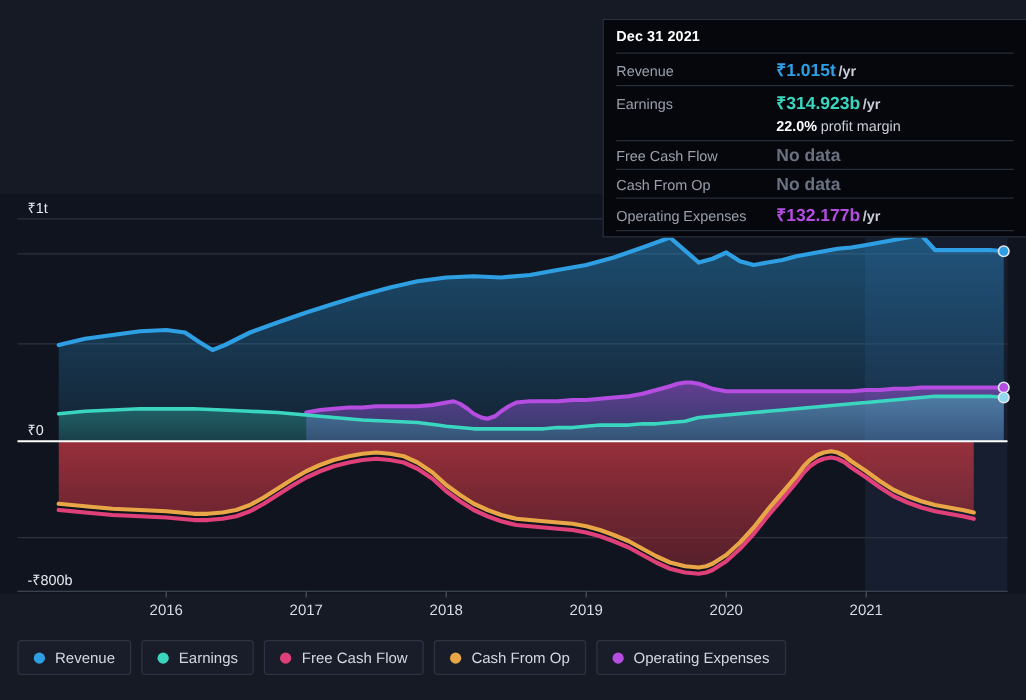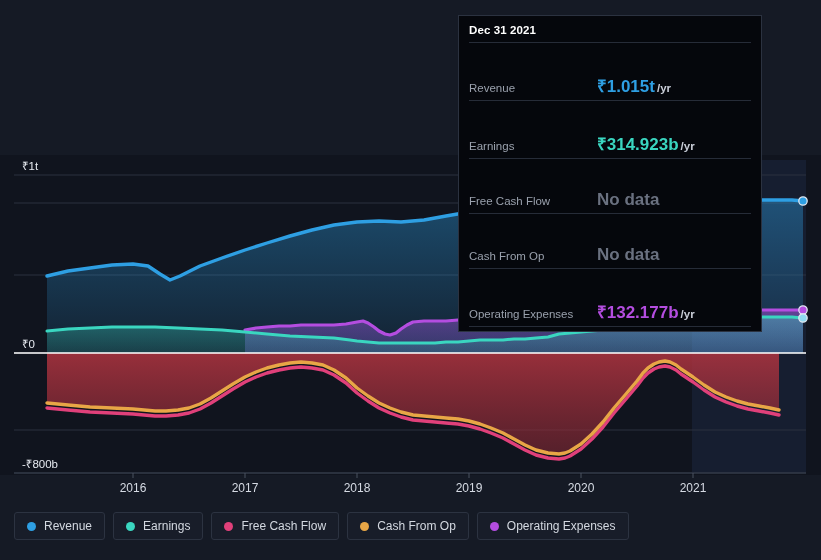--- a/index.html
+++ b/index.html
@@ -33,22 +33,22 @@
   .xaxis-text {
     fill: #d6dbe4;
     font-family: "Liberation Sans", sans-serif;
     font-size: 12px;
     text-anchor: middle;
   }
 
   
   #tooltip {
     position: absolute;
-    left: 458px; top: 15px;
-    width: 304px;
+    left: 482px; top: 15px;
+    width: 340px;
     background: #05070c;
     border: 1px solid #2b3240;
     padding: 6px 10px 4px 10px;
     font-size: 11.5px;
     color: #c9ced8;
   }
   #tooltip .tt-title {
     color: #ffffff;
     font-weight: bold;
     font-size: 11.5px;
@@ -63,24 +63,23 @@
     min-height: 17px;
   }
   .tt-row.last { border-bottom: 1px solid #262c38; }
   .tt-row .tt-label {
     width: 128px;
     flex: 0 0 128px;
     color: #9aa1ad;
     font-size: 11.5px;
   }
   .tt-row .tt-val {
-    font-size: 17px;
+    font-size: 14px;
     font-weight: bold;
     white-space: nowrap;
-    margin-top: 28px;
   }
   .tt-row .tt-unit {
     color: #c9ced8;
     font-weight: bold;
     font-size: 11.5px;
     margin-left: 2px;
   }
   .tt-row .tt-nodata { color: #6a7180; font-weight: bold; }
   .tt-sub {
     display: flex;
@@ -211,20 +210,25 @@
         <div class="tt-row">
           <span class="tt-label">Revenue</span>
           <span class="tt-val" style="color: rgb(46, 159, 227);">₹1.015t</span>
           <span class="tt-unit">/yr</span>
         </div>
         <div class="tt-row">
           <span class="tt-label">Earnings</span>
           <span class="tt-val" style="color: rgb(58, 214, 192);">₹314.923b</span>
           <span class="tt-unit">/yr</span>
         </div>
+        <div class="tt-sub">
+          <span class="tt-label"></span>
+          <span class="tt-val">22.0%</span>
+          <span class="tt-unit">profit margin</span>
+        </div>
         <div class="tt-row">
           <span class="tt-label">Free Cash Flow</span>
           <span class="tt-val tt-nodata">No data</span>
         </div>
         <div class="tt-row">
           <span class="tt-label">Cash From Op</span>
           <span class="tt-val tt-nodata">No data</span>
         </div>
         <div class="tt-row last">
           <span class="tt-label">Operating Expenses</span>

